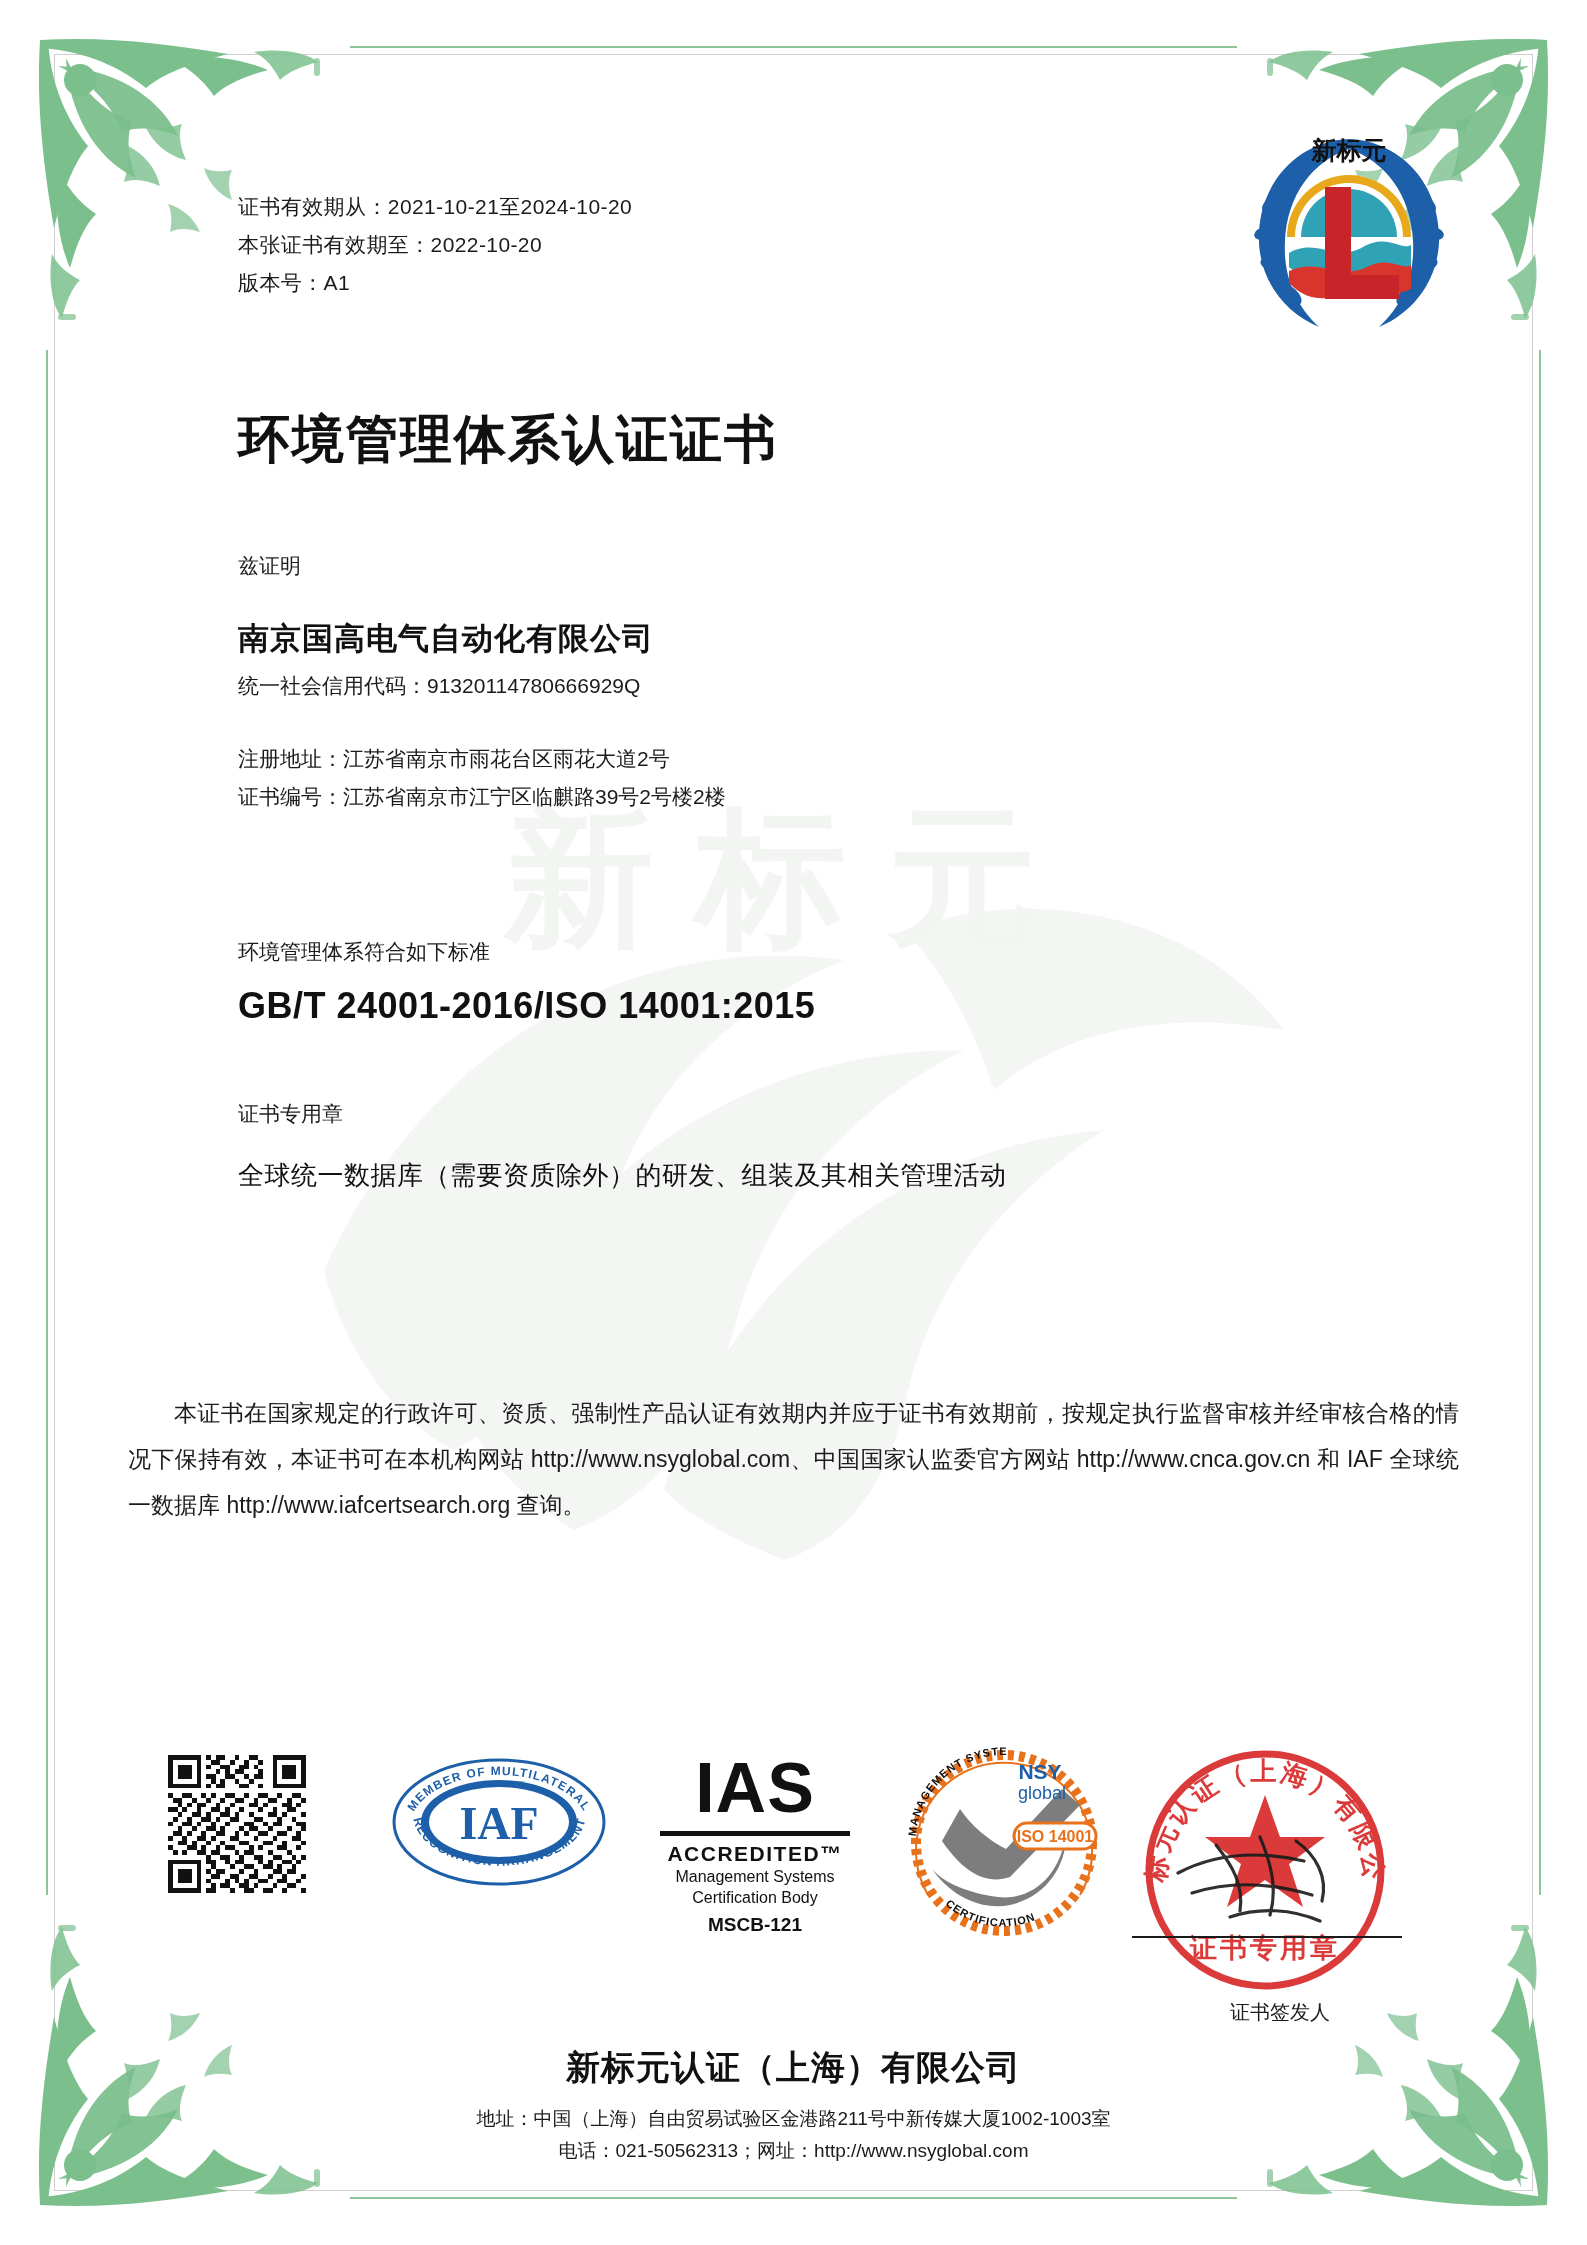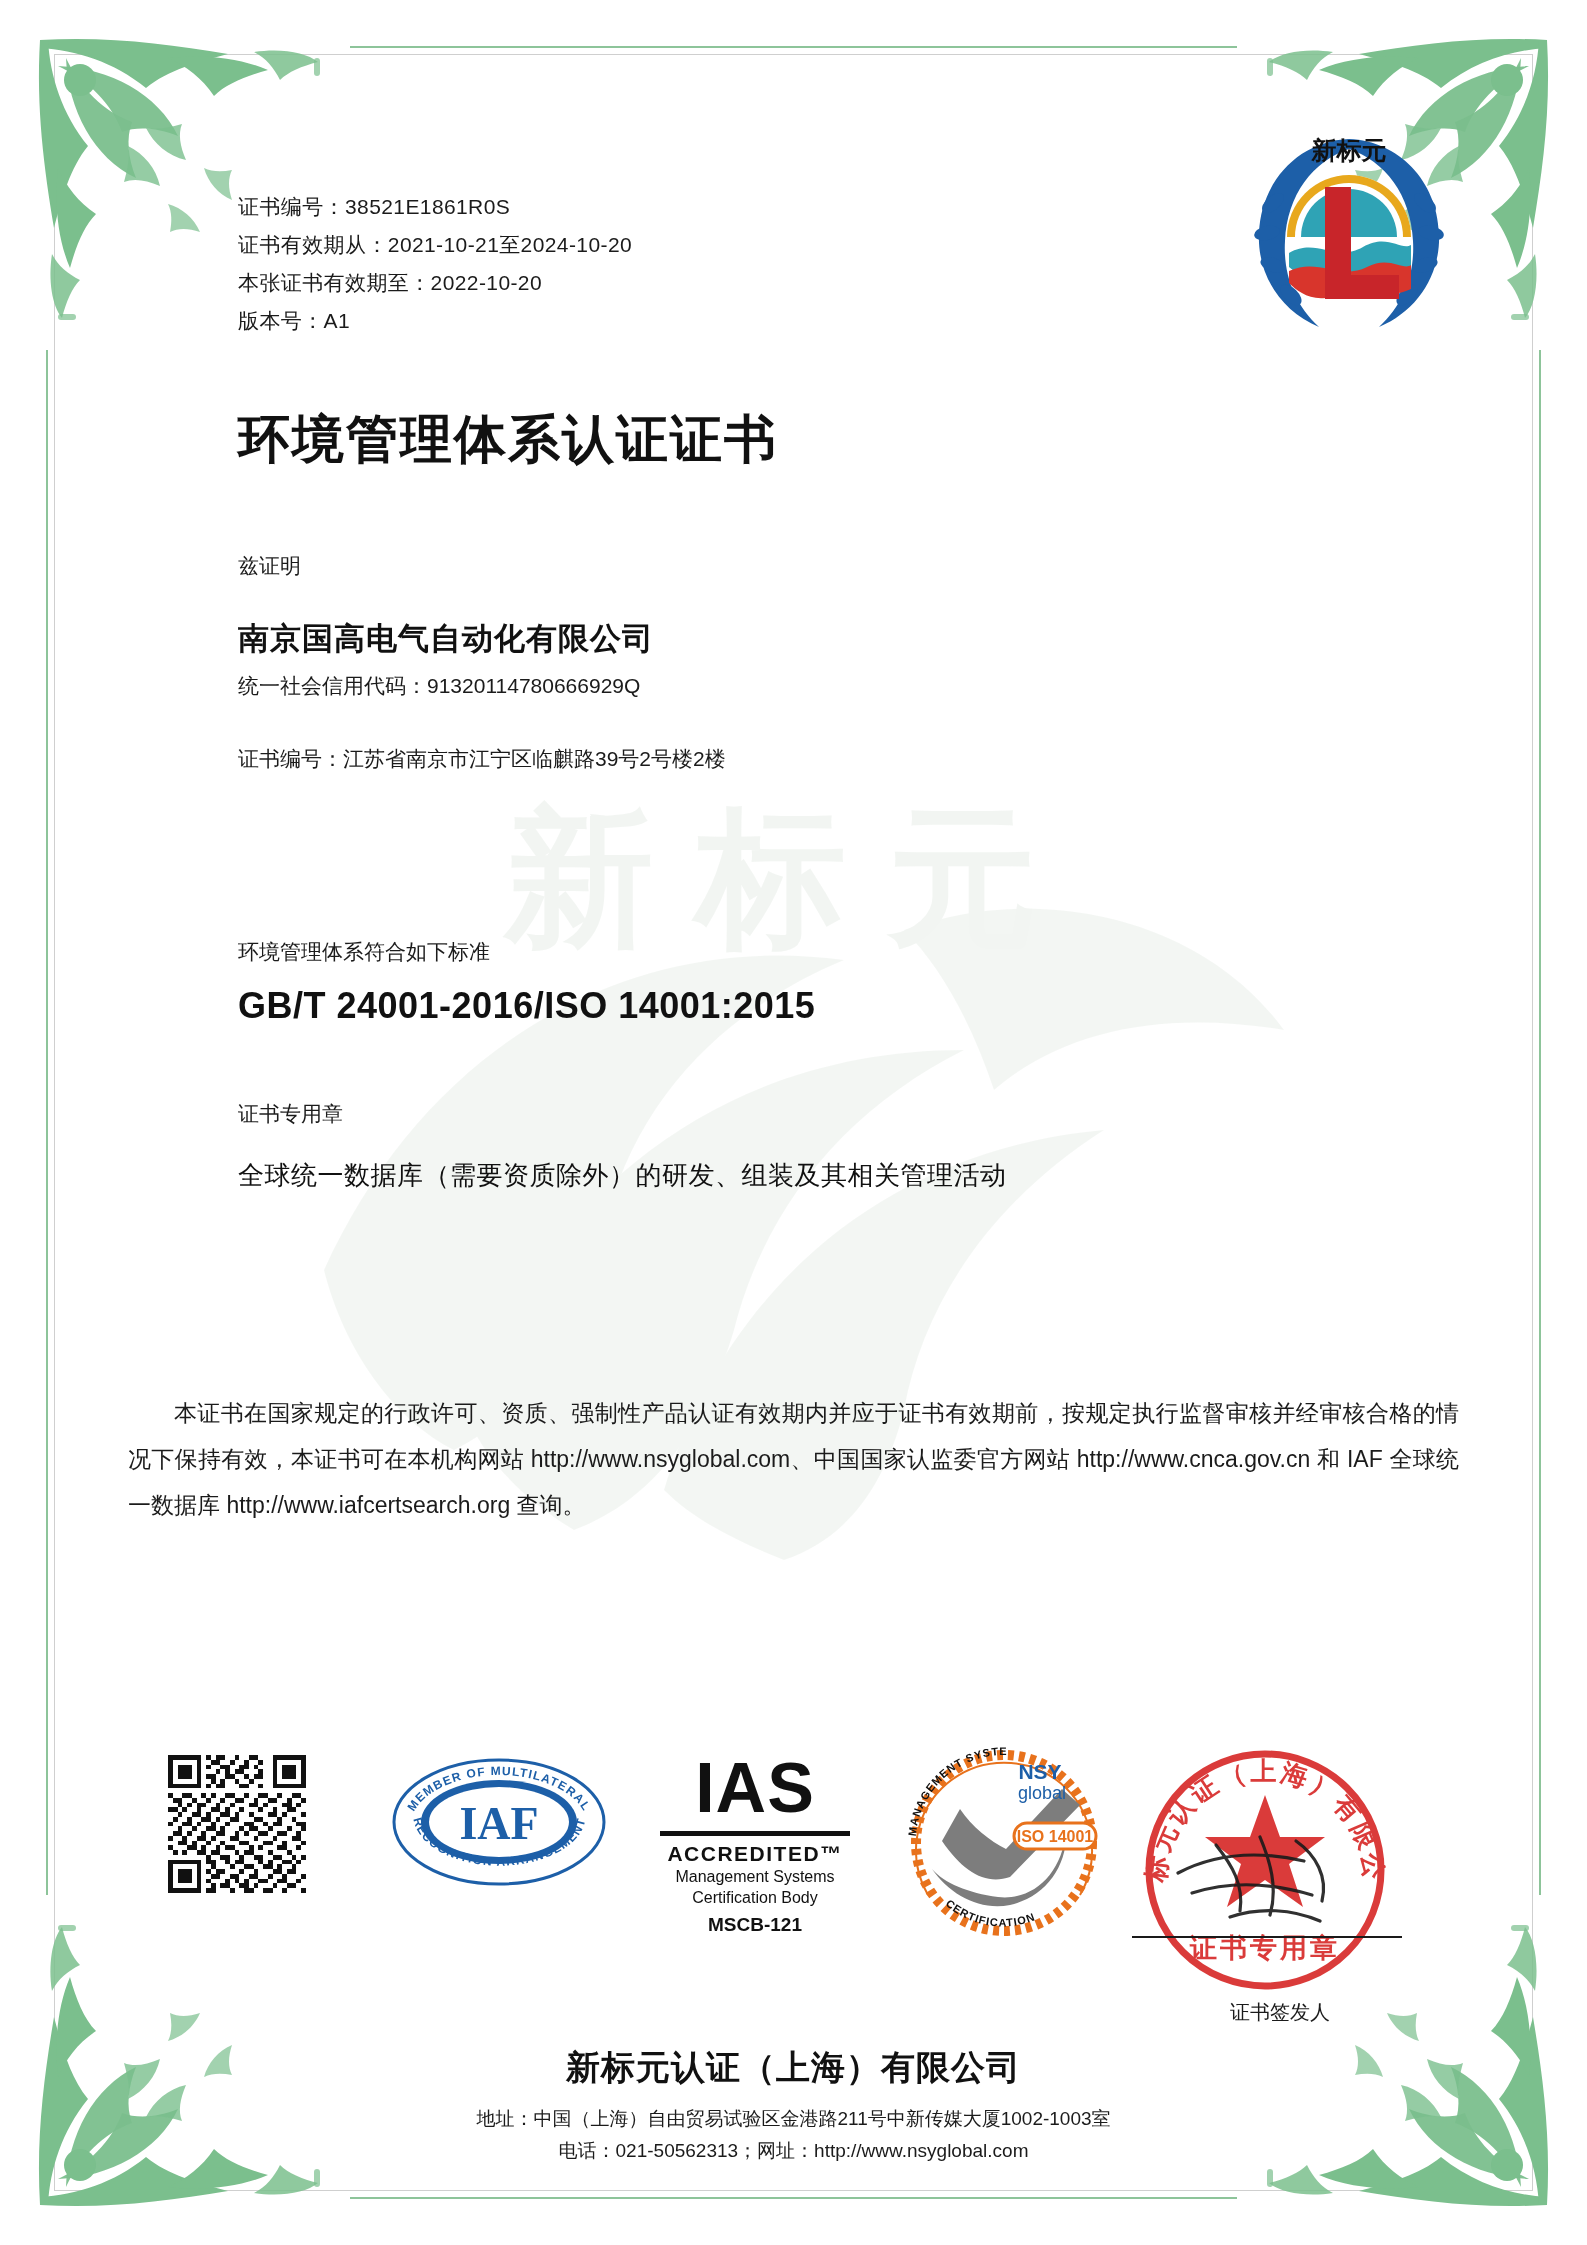--- a/index.html
+++ b/index.html
@@ -430,35 +430,35 @@
       </g>
       <g font-family="'Liberation Sans', sans-serif" font-size="25" font-weight="bold" fill="#111">
         <text x="110" y="34" text-anchor="middle">新标元</text>
       </g>
     </svg>
   </div>
 
   <div class="content">
 
     <div class="meta-block">
-      <div class="meta-line">证书编号：38521E1861R0S</div>
       <div class="meta-line">证书有效期从：2021-10-21至2024-10-20</div>
       <div class="meta-line">本张证书有效期至：2022-10-20</div>
       <div class="meta-line">版本号：A1</div>
     </div>
 
     <div class="title">环境管理体系认证证书</div>
 
     <div class="hereby">兹证明</div>
 
     <div class="company">南京国高电气自动化有限公司</div>
 
     <div class="credit-code">统一社会信用代码：91320114780666929Q</div>
 
     <div class="addr-block">
+      <div>注册地址：江苏省南京市雨花台区雨花大道2号</div>
       <div>证书编号：江苏省南京市江宁区临麒路39号2号楼2楼</div>
     </div>
 
     <div class="std-label">环境管理体系符合如下标准</div>
     <div class="std-value">GB/T 24001-2016/ISO 14001:2015</div>
 
     <div class="scope-label">证书专用章</div>
     <div class="scope-value">全球统一数据库（需要资质除外）的研发、组装及其相关管理活动</div>
 
     <div class="legal">本证书在国家规定的行政许可、资质、强制性产品认证有效期内并应于证书有效期前，按规定执行监督审核并经审核合格的情况下保持有效，本证书可在本机构网站 http://www.nsyglobal.com、中国国家认监委官方网站 http://www.cnca.gov.cn 和 IAF 全球统一数据库 http://www.iafcertsearch.org 查询。</div>

